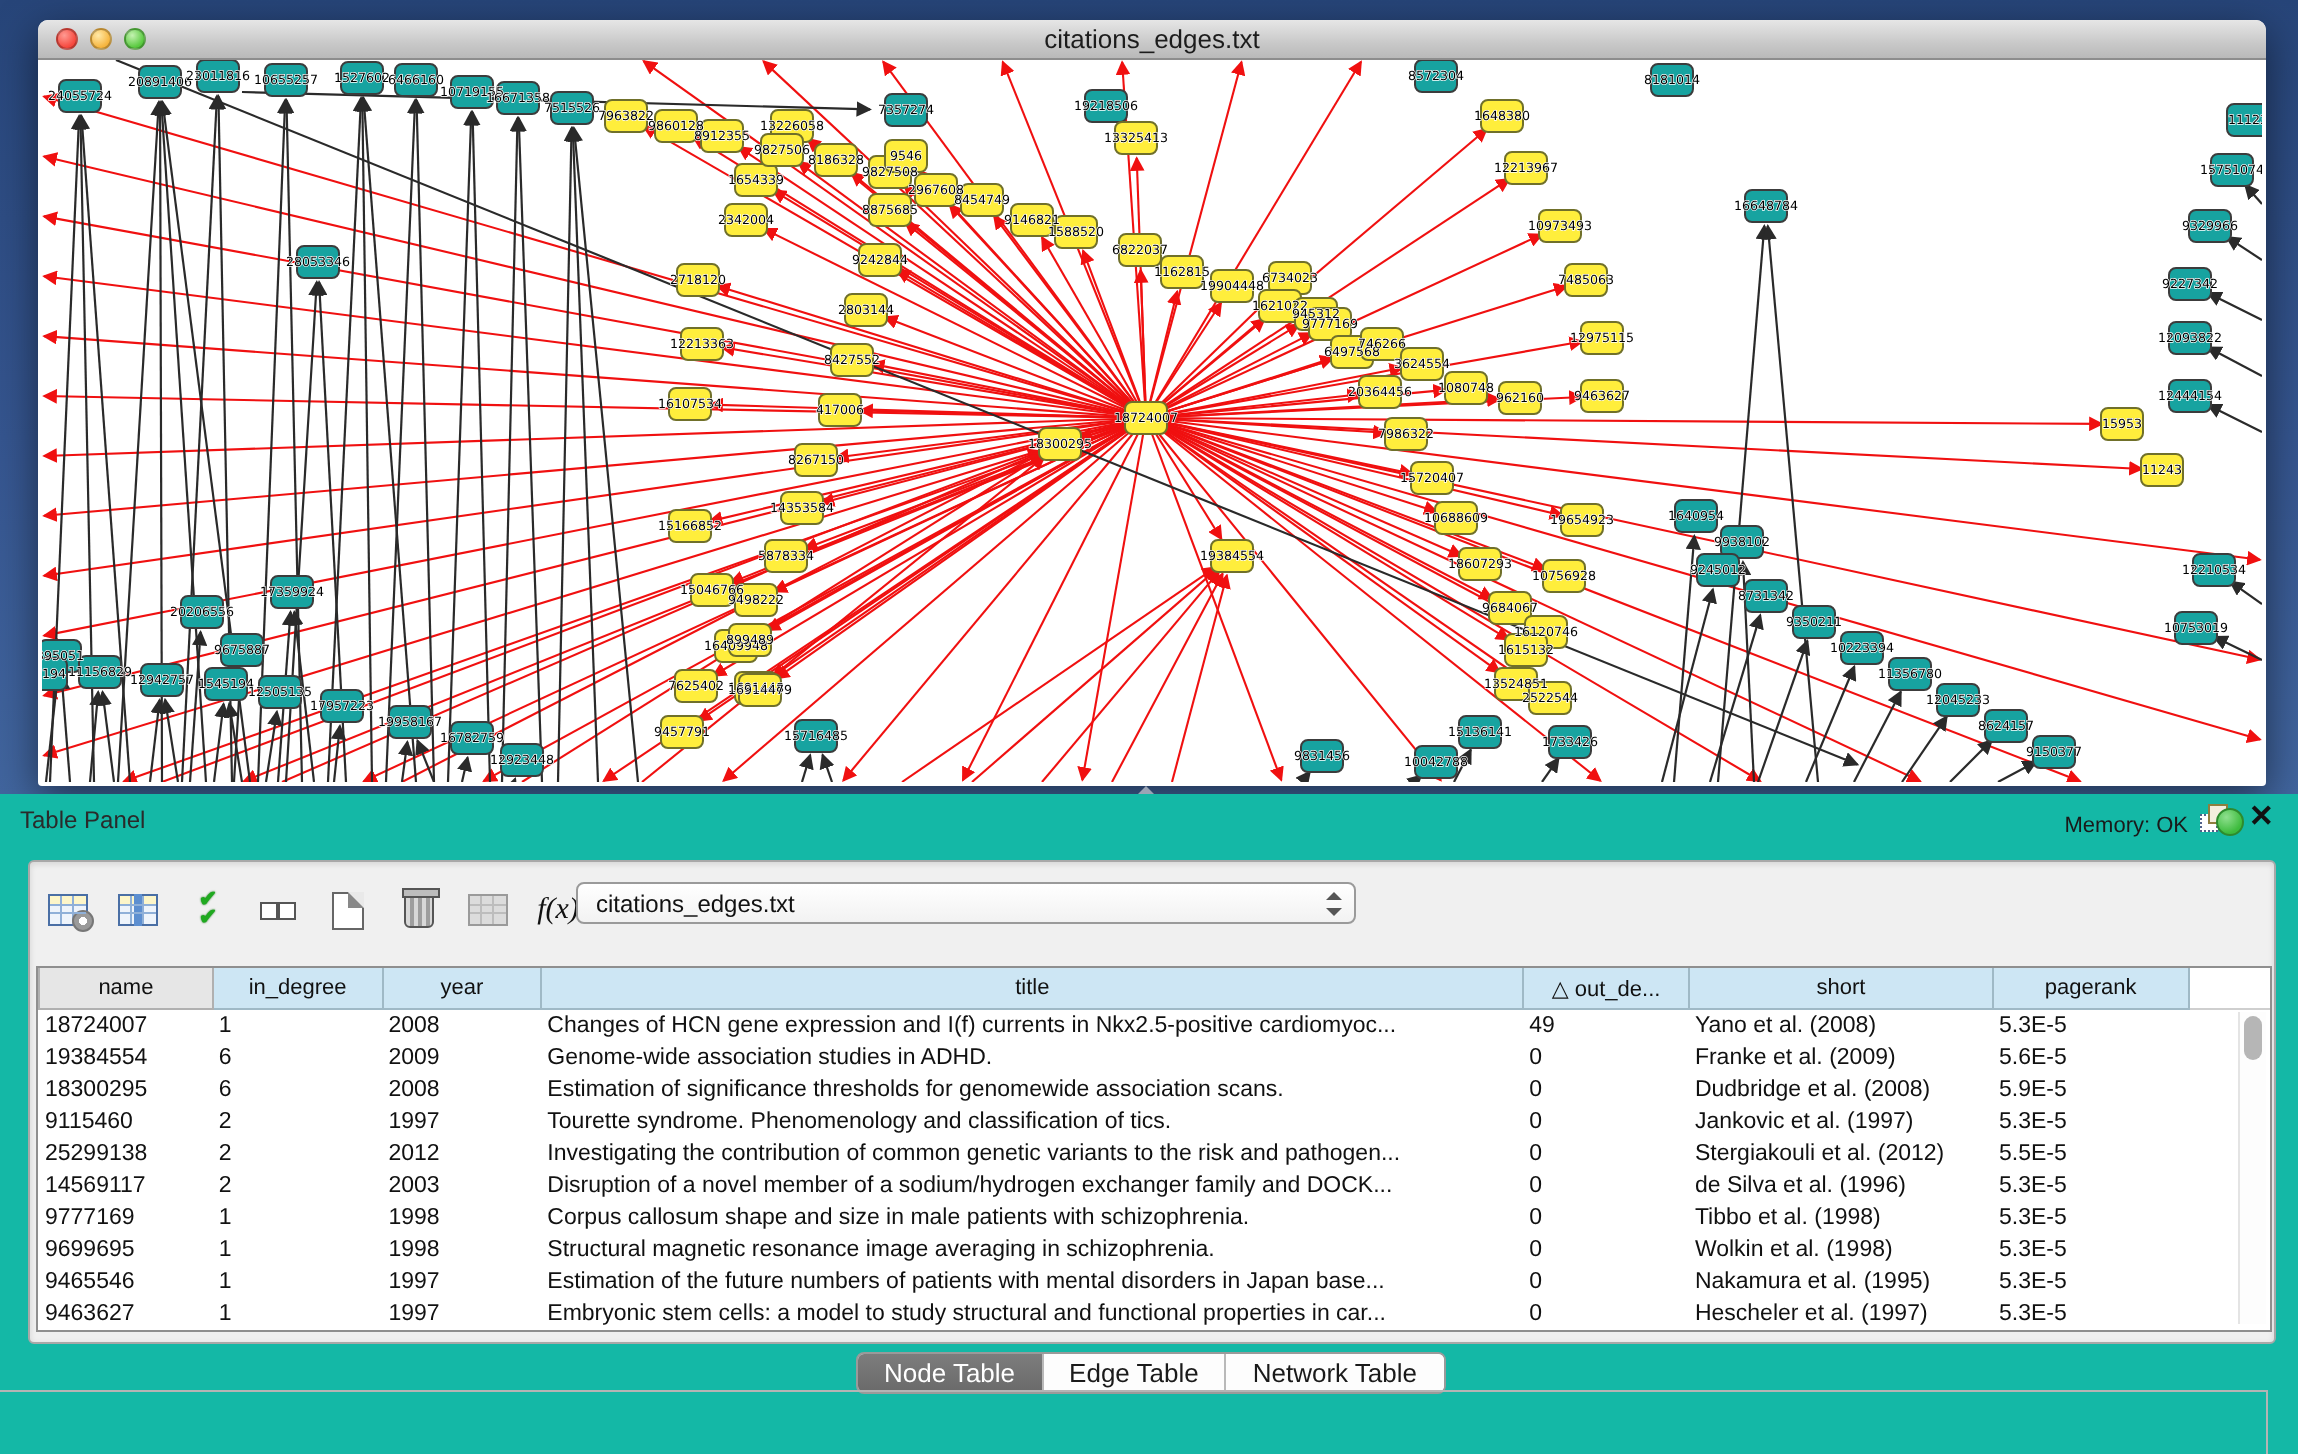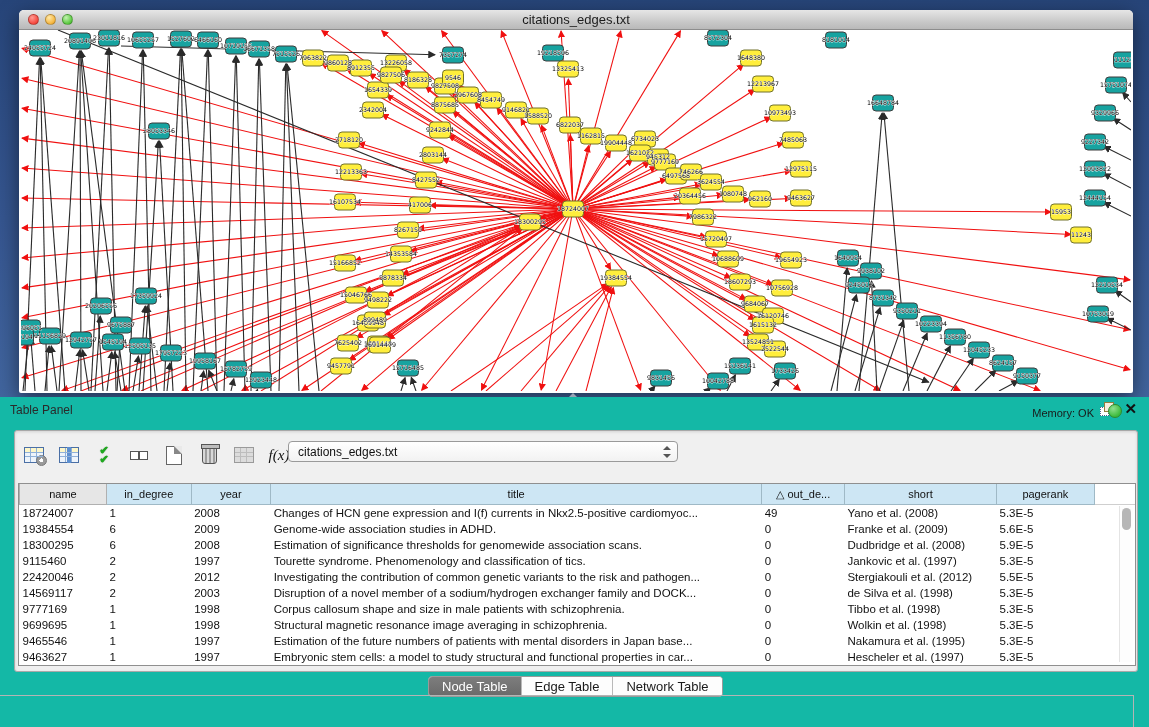--- a/index.html
+++ b/index.html
@@ -649,36 +649,36 @@
               <td>9115460</td>
               <td>2</td>
               <td>1997</td>
               <td>Tourette syndrome. Phenomenology and classification of tics.</td>
               <td>0</td>
               <td>Jankovic et al. (1997)</td>
               <td>5.3E-5</td>
               <td></td>
             </tr>
             <tr>
-              <td>22420046</td>
+              <td>25299138</td>
               <td>2</td>
               <td>2012</td>
               <td>Investigating the contribution of common genetic variants to the risk and pathogen...</td>
               <td>0</td>
               <td>Stergiakouli et al. (2012)</td>
               <td>5.5E-5</td>
               <td></td>
             </tr>
             <tr>
               <td>14569117</td>
               <td>2</td>
               <td>2003</td>
               <td>Disruption of a novel member of a sodium/hydrogen exchanger family and DOCK...</td>
               <td>0</td>
-              <td>de Silva et al. (1998)</td>
+              <td>de Silva et al. (1996)</td>
               <td>5.3E-5</td>
               <td></td>
             </tr>
             <tr>
               <td>9777169</td>
               <td>1</td>
               <td>1998</td>
               <td>Corpus callosum shape and size in male patients with schizophrenia.</td>
               <td>0</td>
               <td>Tibbo et al. (1998)</td>

